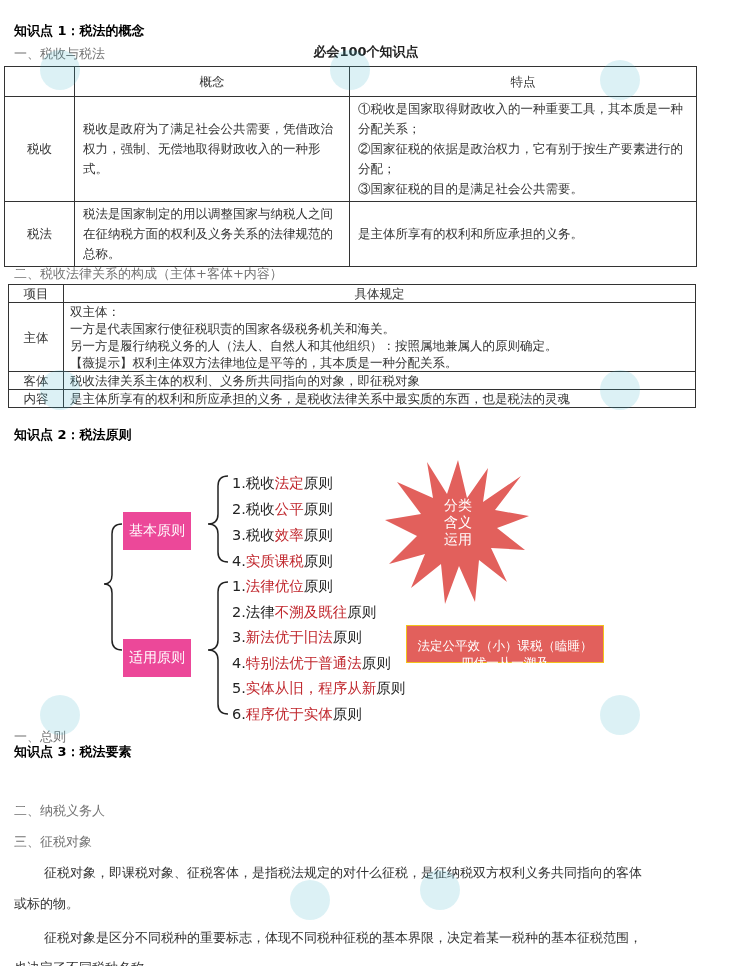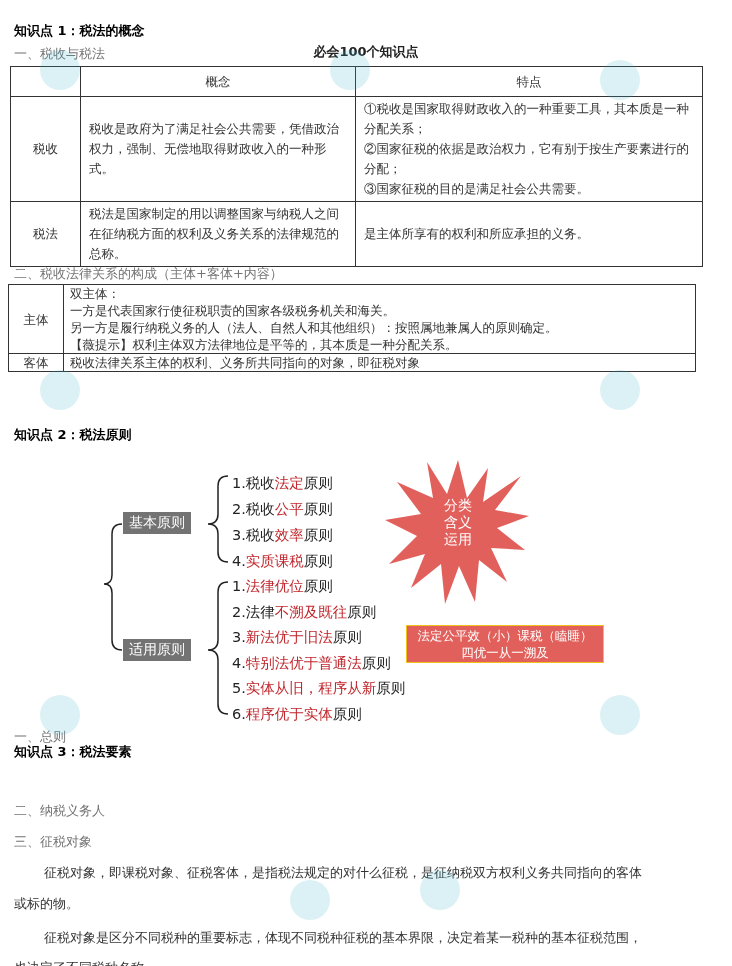--- a/index.html
+++ b/index.html
@@ -11,39 +11,39 @@
   .h2{font-weight:bold;font-size:13px;font-family:"DejaVu Sans","Liberation Sans",sans-serif;color:#000;}
   .h3{font-size:13px;color:#737373;}
   table{border-collapse:collapse;font-size:12.5px;}
   td{border:1.5px solid #333;padding:2px 8px;vertical-align:middle;line-height:20px;color:#333;}
   .t1 td.hd{text-align:center;height:25px;}
   .t1 td.lbl{text-align:center;width:53px;}
   .t2 td{padding:0 6px;line-height:17px;}
   .t2 td.lbl{text-align:center;width:42px;}
   .t2 td.hd{text-align:center;}
   
-  .node{background:#737373;color:#fff;font-family:"DejaVu Sans","Liberation Sans",sans-serif;
-        font-size:14px;padding:2px 6px;}
+  .node{background:#ec4899;color:#fff;font-family:"DejaVu Sans","Liberation Sans",sans-serif;
+        font-size:14px;padding:10px 6px;}
   .item{font-family:"DejaVu Sans","Liberation Sans",sans-serif;font-size:14.5px;color:#222;white-space:nowrap;}
   .red{color:#c0272d;}
   .star-text{font-family:"DejaVu Sans","Liberation Sans",sans-serif;color:#fff;font-size:14px;text-align:center;line-height:17px;}
   .memo{background:#e2605c;border:1.5px solid #f2c21b;color:#fff;font-family:"DejaVu Sans","Liberation Sans",sans-serif;
         font-size:12.5px;text-align:center;line-height:17px;}
   .para{font-size:13px;color:#333;line-height:20px;}
   .wm{position:absolute;pointer-events:none;opacity:.18;}
 </style>
 </head>
 <body>
 
 <div class="abs title">必会100个知识点</div>
 
 <div class="abs h2" style="left:14px;top:22px;">知识点 1：税法的概念</div>
 <div class="abs h3" style="left:14px;top:45px;">一、税收与税法</div>
 
-<table class="abs t1" style="left:10px;top:66px;width:693px;border-radius:11px;">
+<table class="abs t1" style="left:4px;top:66px;width:693px;border-radius:11px;">
   <tbody>
       <tr>
     <td class="hd" style="width:53px;"></td>
     <td class="hd" style="width:258px;">概念</td>
     <td class="hd">特点</td>
   </tr>
   <tr style="height:101px;">
     <td class="lbl">税收</td>
     <td>税收是政府为了满足社会公共需要，凭借政治权力，强制、无偿地取得财政收入的一种形式。</td>
     <td>
@@ -57,32 +57,40 @@
     <td>税法是国家制定的用以调整国家与纳税人之间在征纳税方面的权利及义务关系的法律规范的总称。</td>
     <td>是主体所享有的权利和所应承担的义务。</td>
   </tr>
 </tbody>
   </table>
 
 <div class="abs h3" style="left:14px;top:265px;">二、税收法律关系的构成（主体+客体+内容）</div>
 
 <table class="abs t2" style="left:8px;top:284px;width:688px;">
   <tbody>
+      <tr>
+    <td class="lbl">项目</td>
+    <td class="hd">具体规定</td>
+  </tr>
   <tr>
     <td class="lbl">主体</td>
     <td>
       <div>双主体：</div>
       <div>一方是代表国家行使征税职责的国家各级税务机关和海关。</div>
       <div>另一方是履行纳税义务的人（法人、自然人和其他组织）：按照属地兼属人的原则确定。</div>
       <div>【薇提示】权利主体双方法律地位是平等的，其本质是一种分配关系。</div>
     </td>
   </tr>
   <tr>
     <td class="lbl">客体</td>
     <td>税收法律关系主体的权利、义务所共同指向的对象，即征税对象</td>
+  </tr>
+  <tr>
+    <td class="lbl">内容</td>
+    <td>是主体所享有的权利和所应承担的义务，是税收法律关系中最实质的东西，也是税法的灵魂</td>
   </tr>
 </tbody>
   </table>
 
 <div class="abs h2" style="left:14px;top:426px;">知识点 2：税法原则</div>
 
 <svg class="abs" style="left:0;top:460px;" width="420" height="270">
 
   <path d="M122 64 Q112 64 112 74 L112 115 Q112 124 104 124 Q112 124 112 133 L112 180 Q112 190 122 190" fill="none" stroke="#222" stroke-width="1.5"></path>
 
@@ -111,21 +119,21 @@
     75,2 84,40 105,10 100,44 138,18 112,52 146,58 114,70 142,92 108,90 124,124 96,102 92,144
     76,108 62,146 58,106 28,130 42,96 6,106 34,78 2,62 38,56 14,24 50,40 44,4 64,36"></polygon>
 </svg>
 <div class="abs star-text" style="left:428px;top:497px;width:60px;">
   <div>分类</div>
   <div>含义</div>
   <div>运用</div>
 </div>
 
 <div class="abs memo" style="left:406px;top:625px;width:196px;height:36px;padding-top:0;">
-  <div style="margin-top:1px;text-align:center;">法定公平效（小）课税（瞌睡）</div>
+  <div style="margin-top:11px;text-align:center;">法定公平效（小）课税（瞌睡）</div>
   <div>四优一从一溯及</div>
 </div>
 
 <div class="abs h2" style="left:14px;top:743px;">知识点 3：税法要素</div>
 <div class="abs h3" style="left:14px;top:728px;">一、总则</div>
 <div class="abs h3" style="left:14px;top:802px;">二、纳税义务人</div>
 <div class="abs h3" style="left:14px;top:833px;">三、征税对象</div>
 
 <div class="abs para" style="left:44px;top:863px;">征税对象，即课税对象、征税客体，是指税法规定的对什么征税，是征纳税双方权利义务共同指向的客体</div>
 <div class="abs para" style="left:14px;top:894px;">或标的物。</div>

